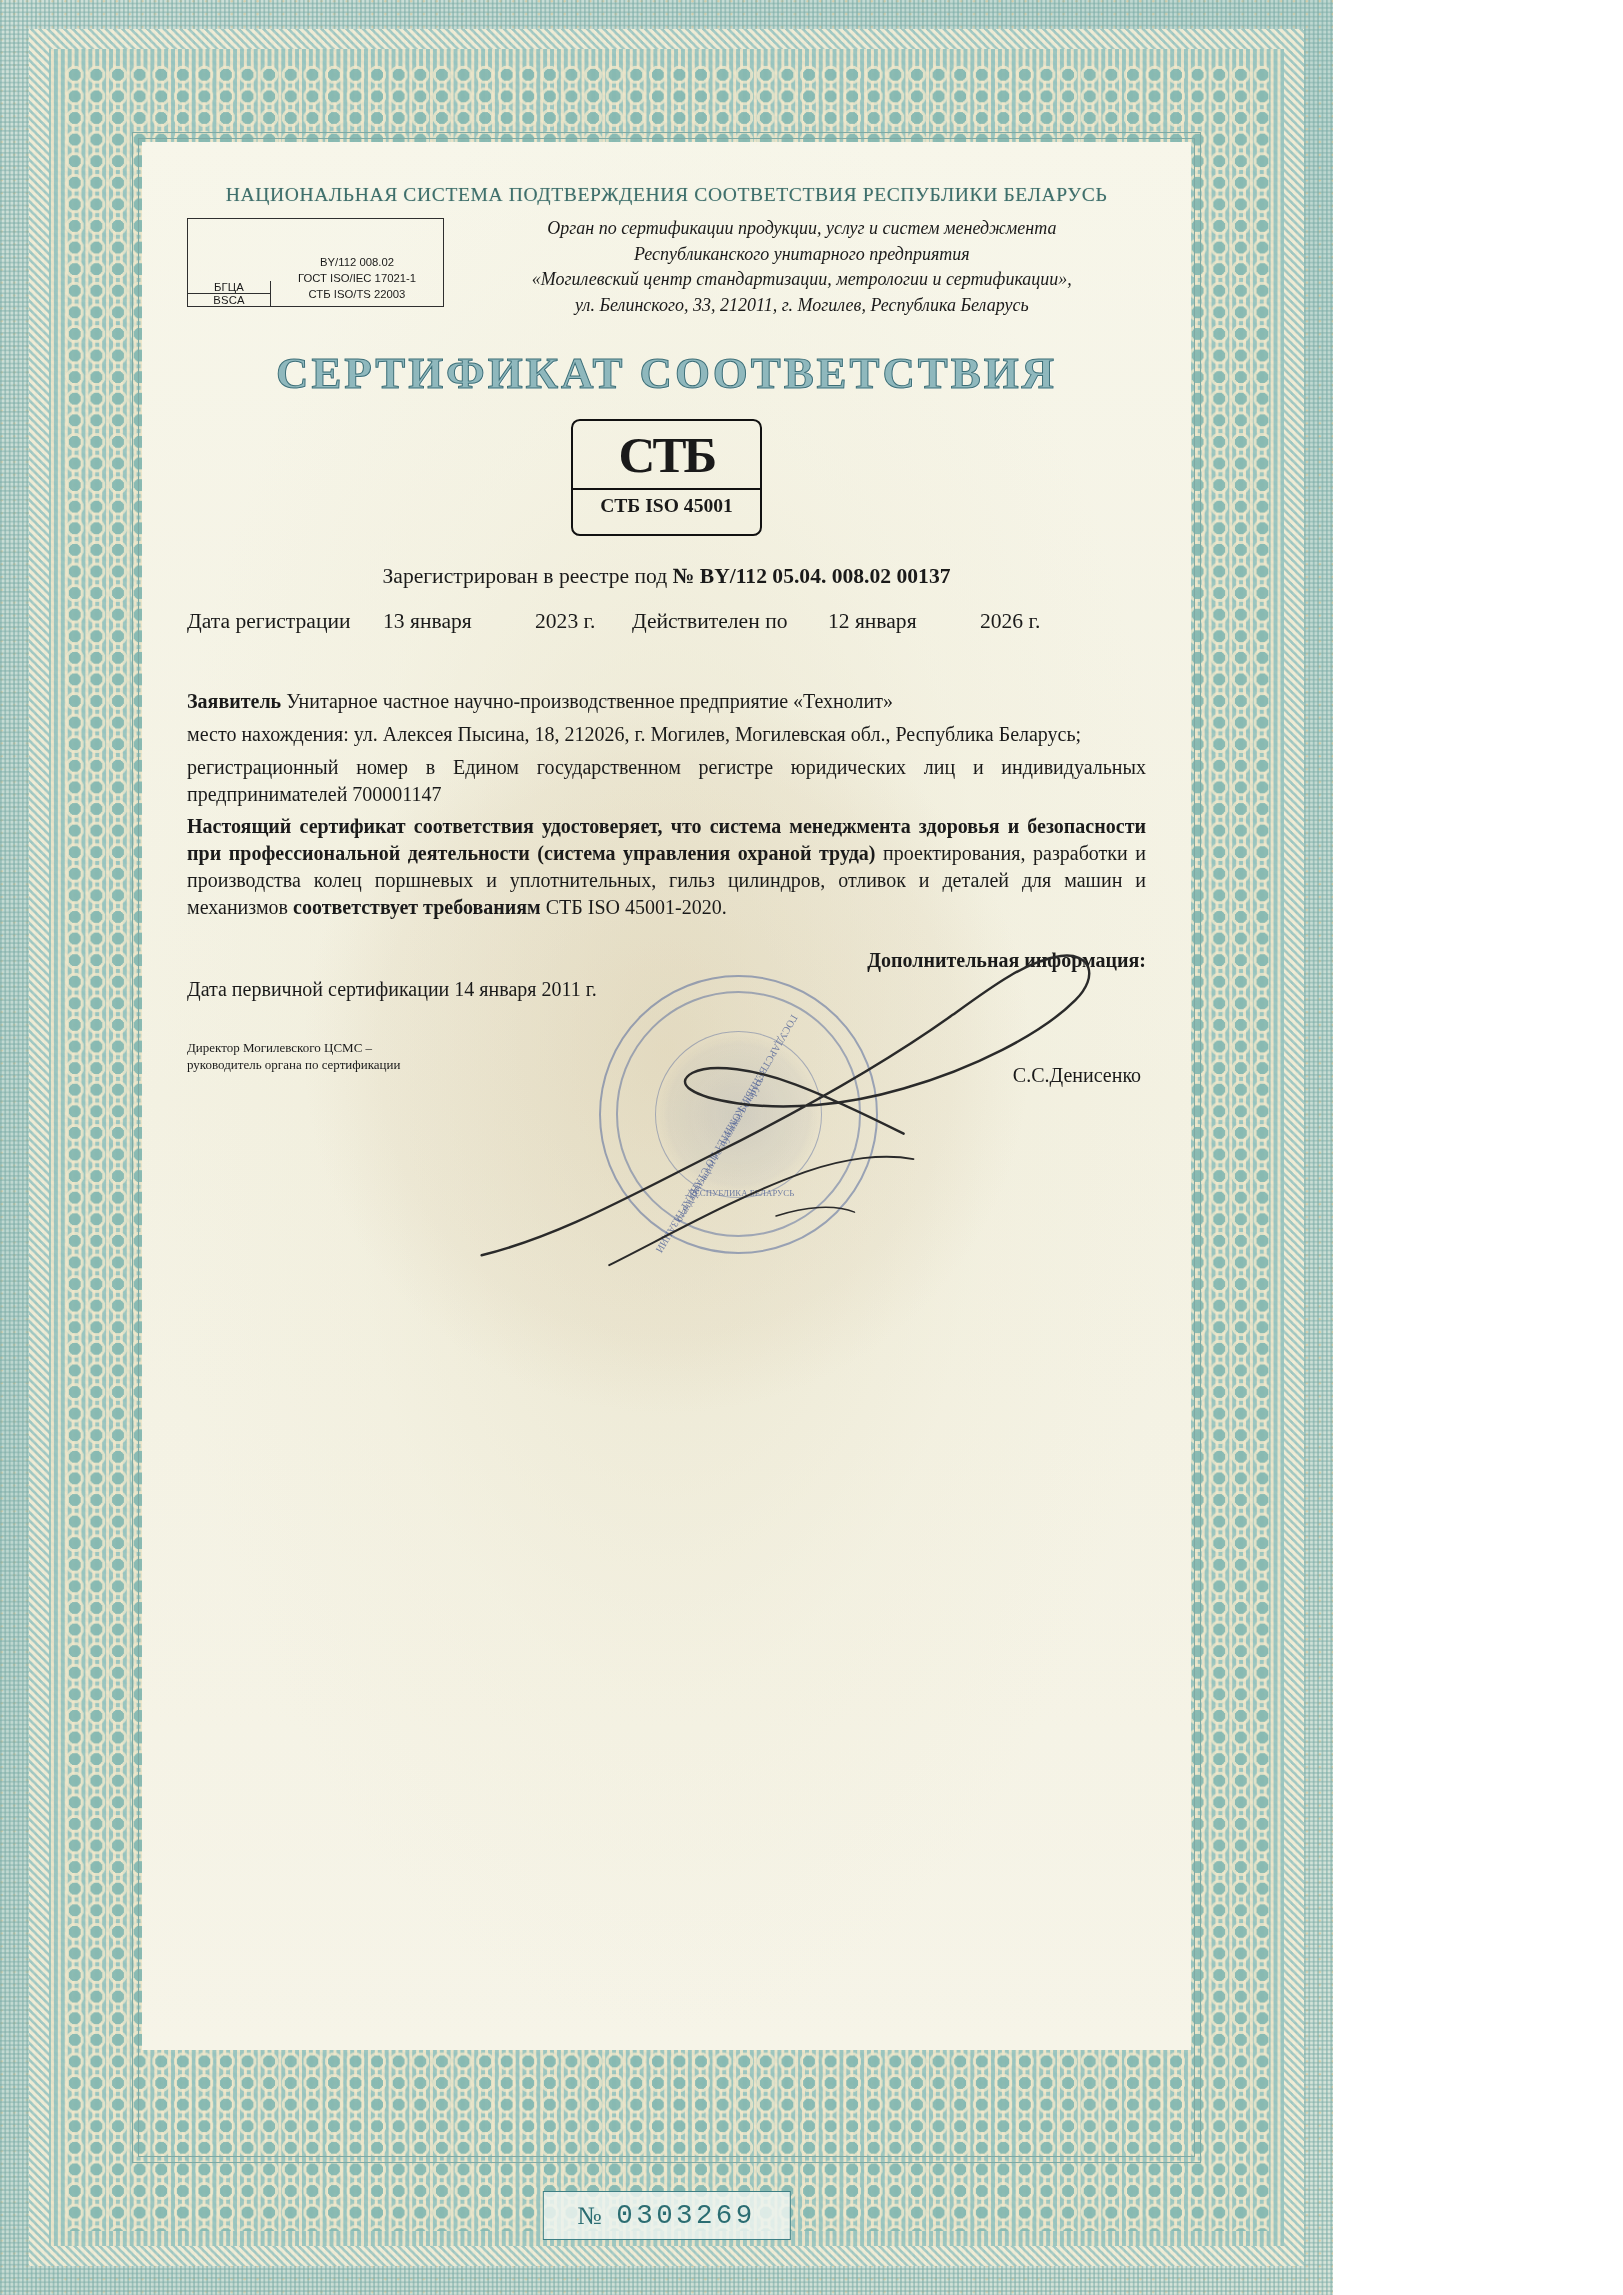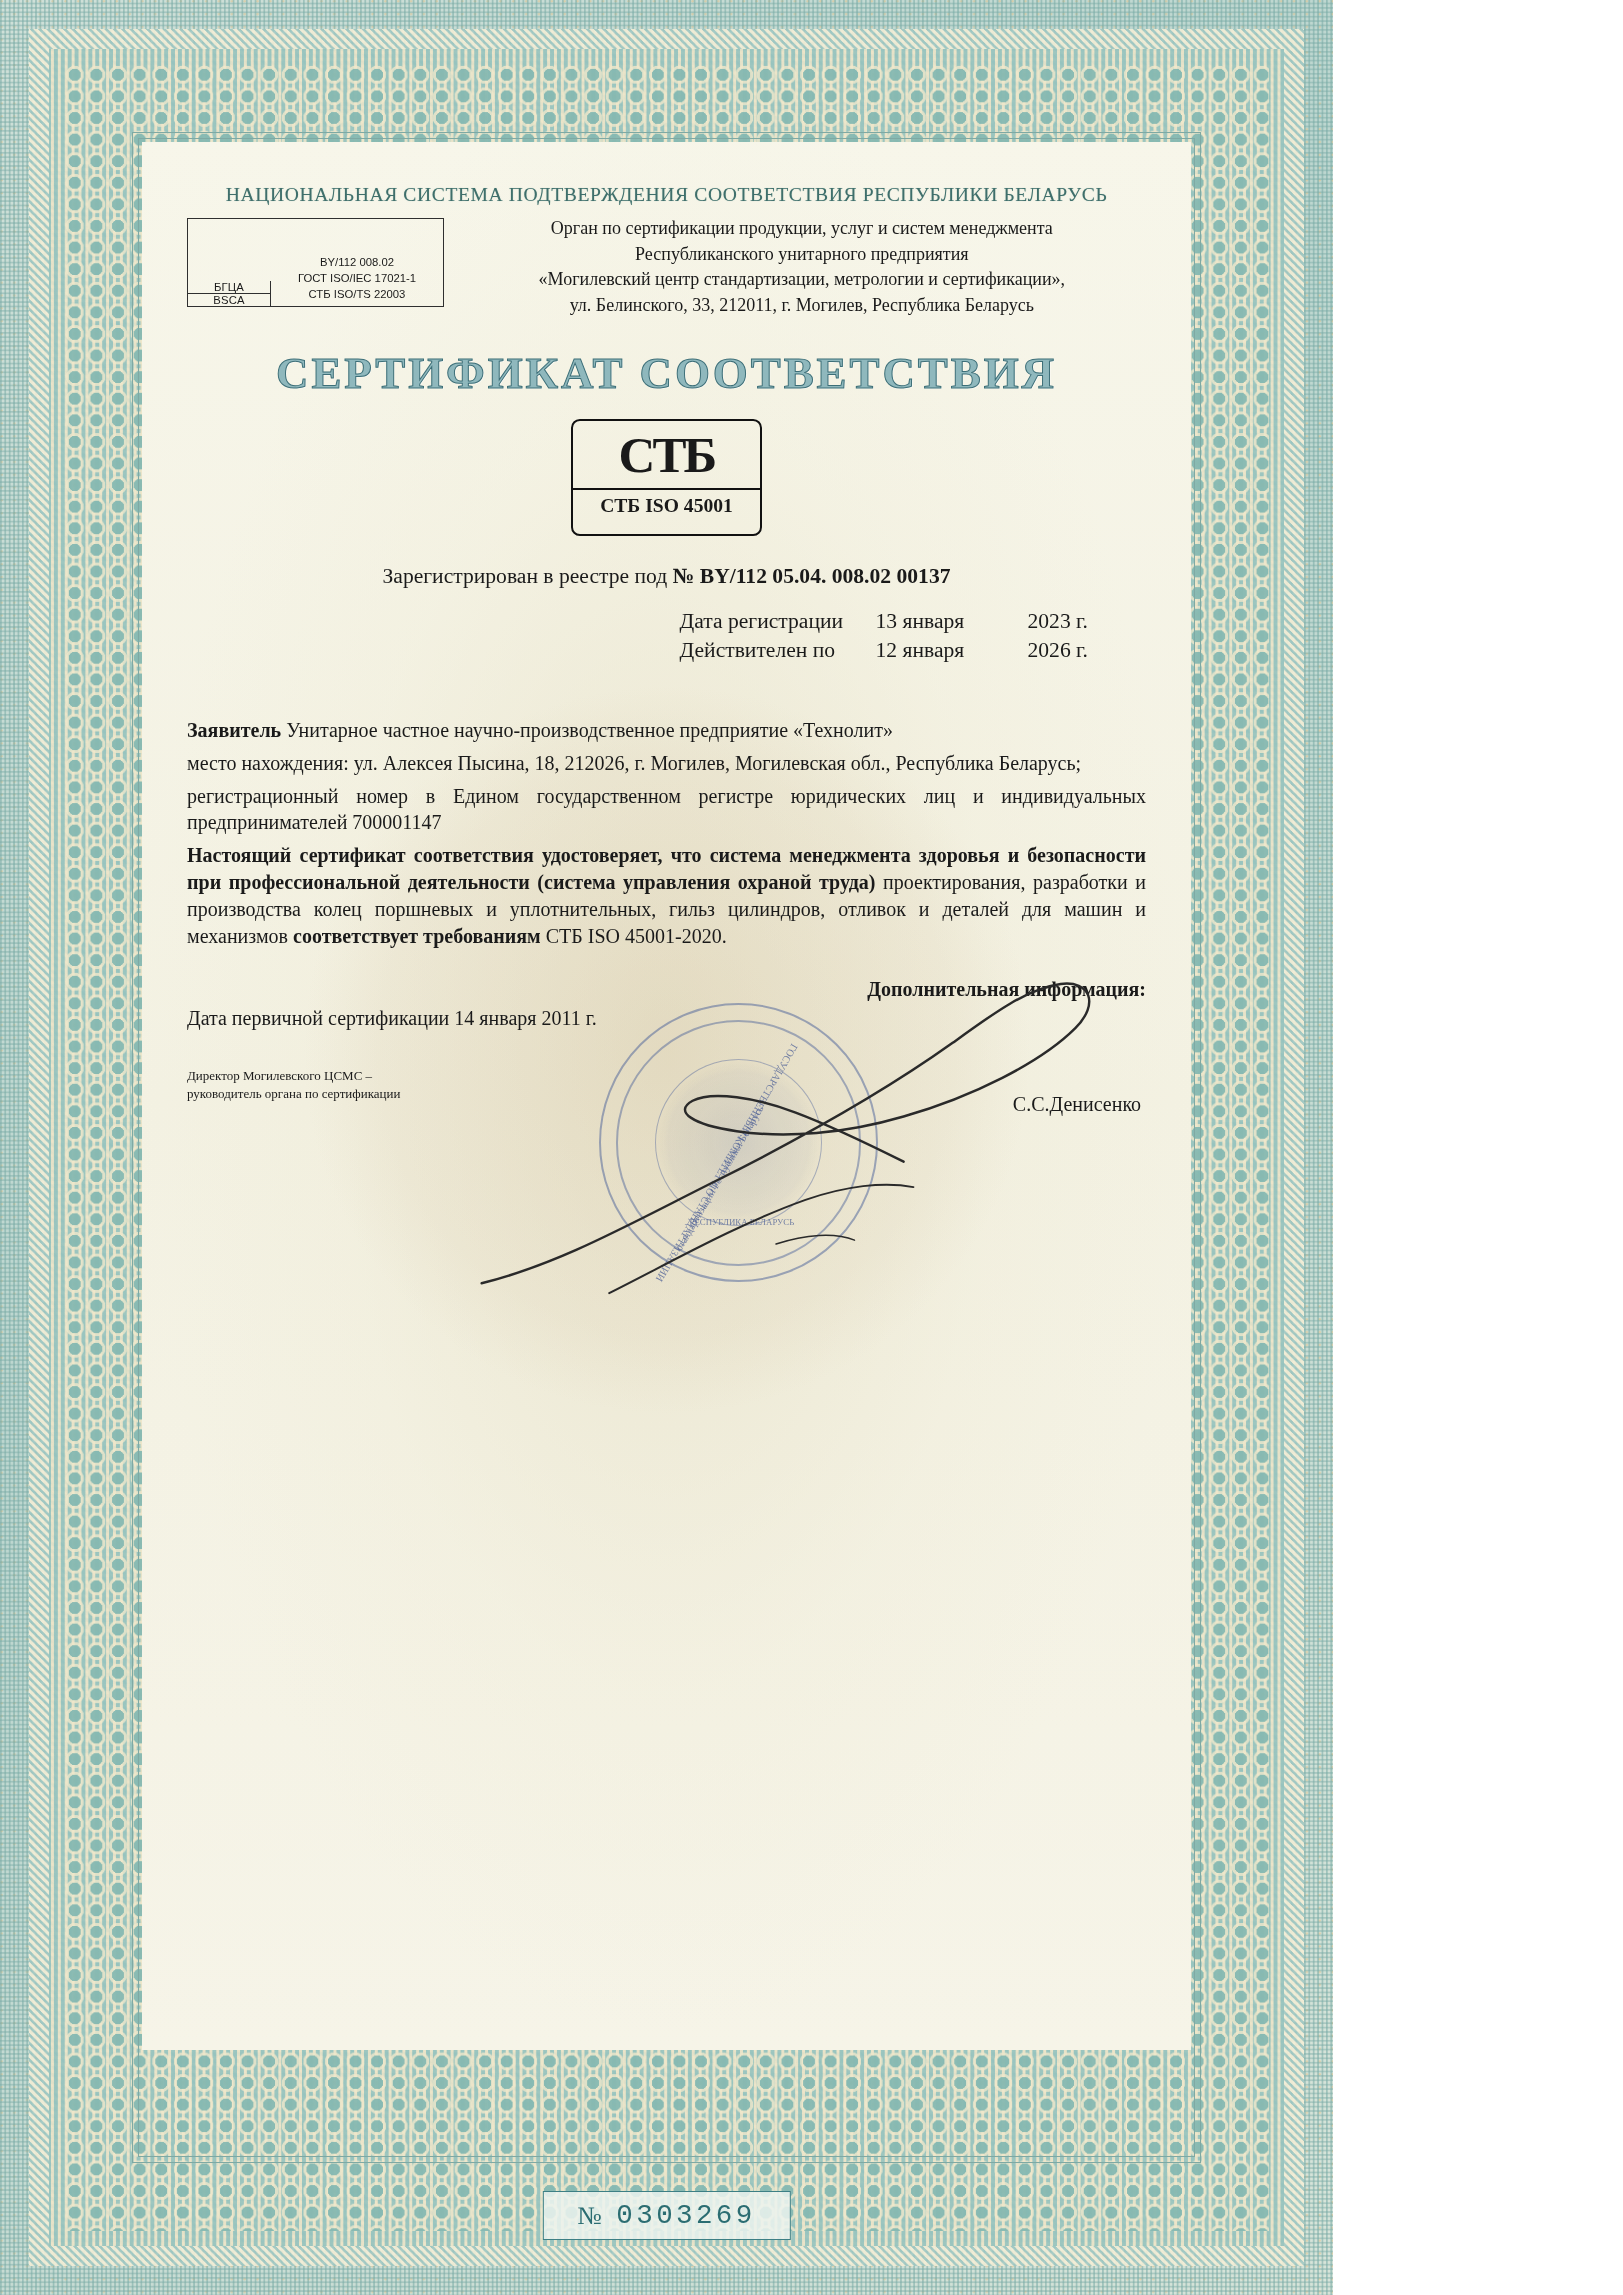--- a/index.html
+++ b/index.html
@@ -181,21 +181,21 @@
     white-space: nowrap;
   }
 
   .org-block {
     flex: 1 1 auto;
     text-align: center;
     font-size: 18px;
     line-height: 1.42;
     padding-top: 1px;
   }
-  .org-block div { white-space: nowrap; }
+  .org-block div { white-space: nowrap; font-style: italic; }
 
   
   .cert-title {
     text-align: center;
     margin-top: 28.5px;
     font-size: 45px;
     letter-spacing: 2.9px;
     font-weight: bold;
     font-family: "Liberation Serif", serif;
     color: #8fb8bd;
@@ -245,21 +245,20 @@
   .reg-line {
     text-align: center;
     font-size: 21.6px;
     margin-top: 27.5px;
   }
   .reg-line .num { font-weight: bold; }
 
   .dates {
     margin-top: 20.6px;
     display: flex;
-    flex-direction: column;
     align-items: flex-end;
     padding-right: 25.5px;
     gap: 3.9px;
     font-size: 21.6px;
   }
   .date-row {
     display: flex;
     gap: 0;
     align-items: baseline;
   }

